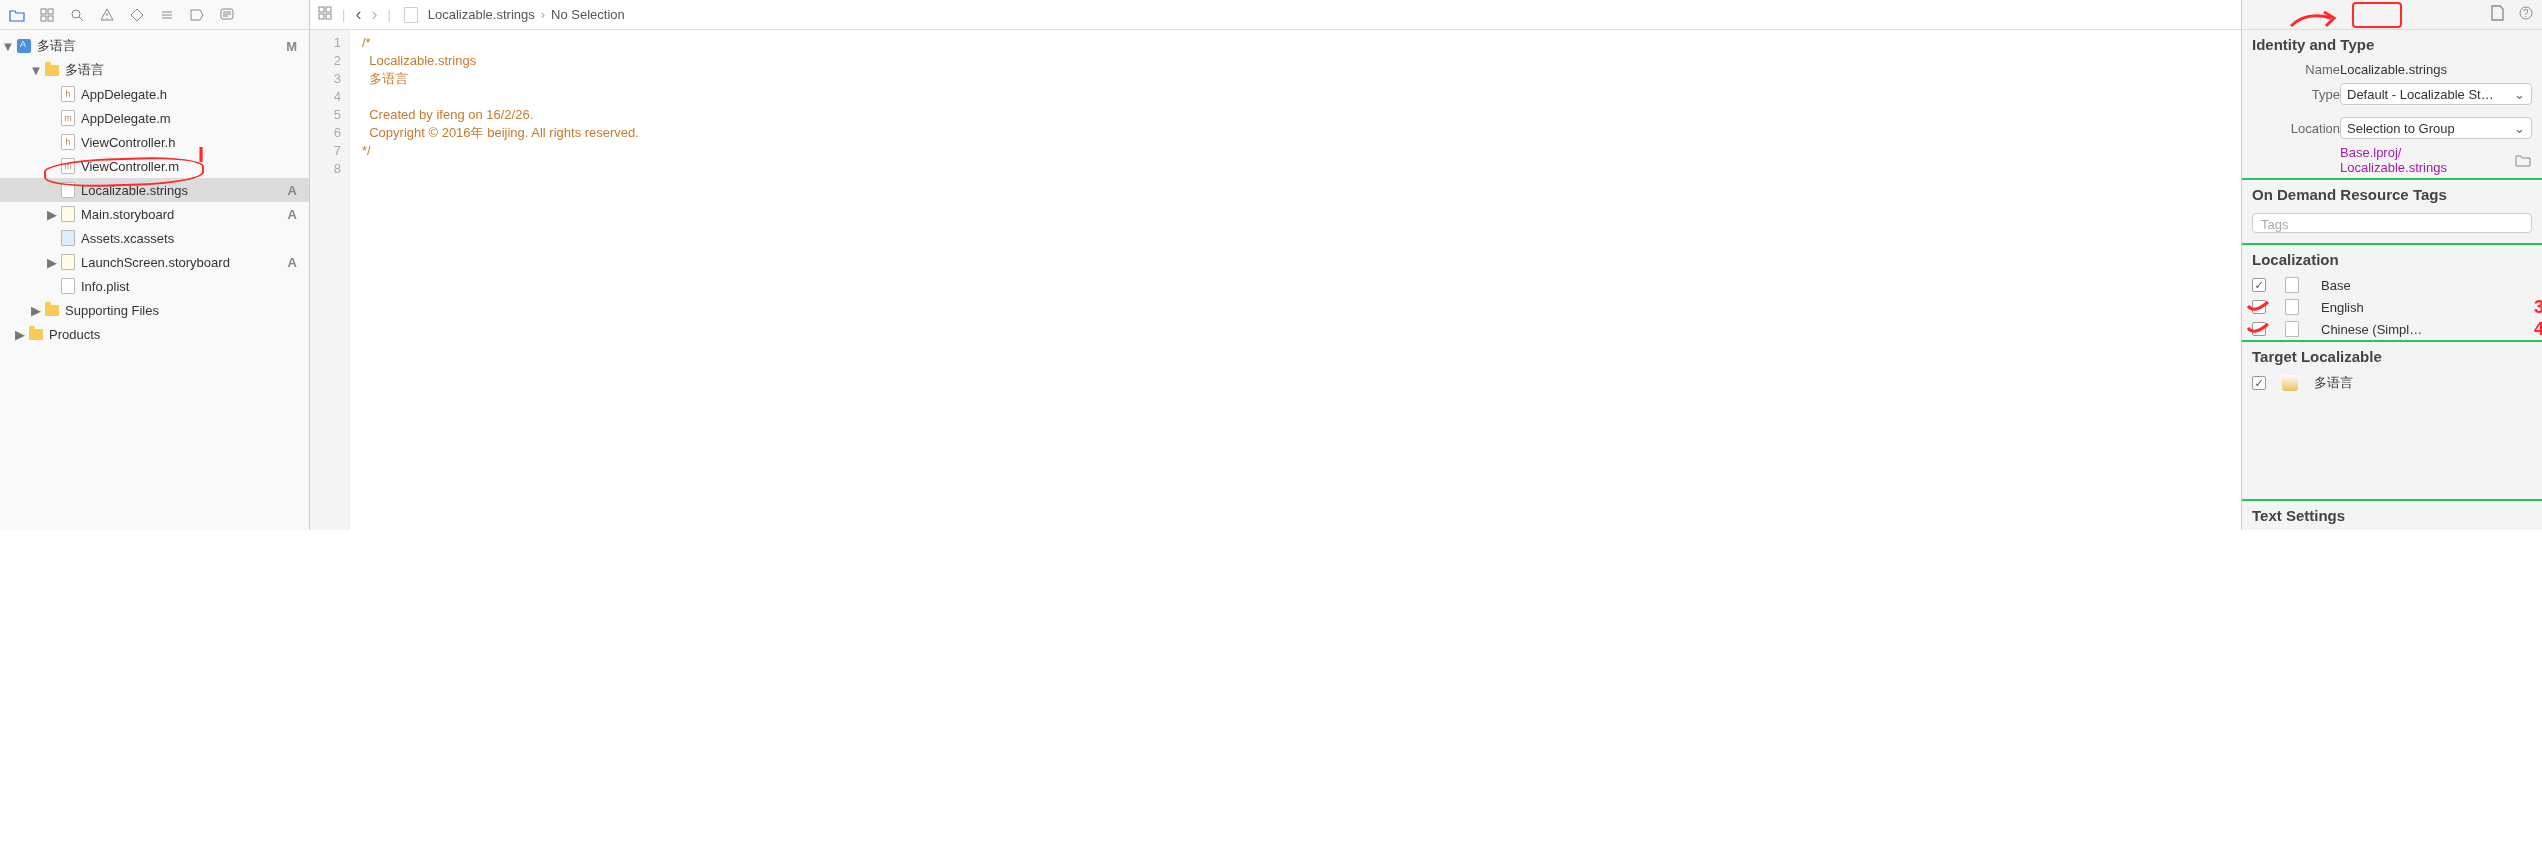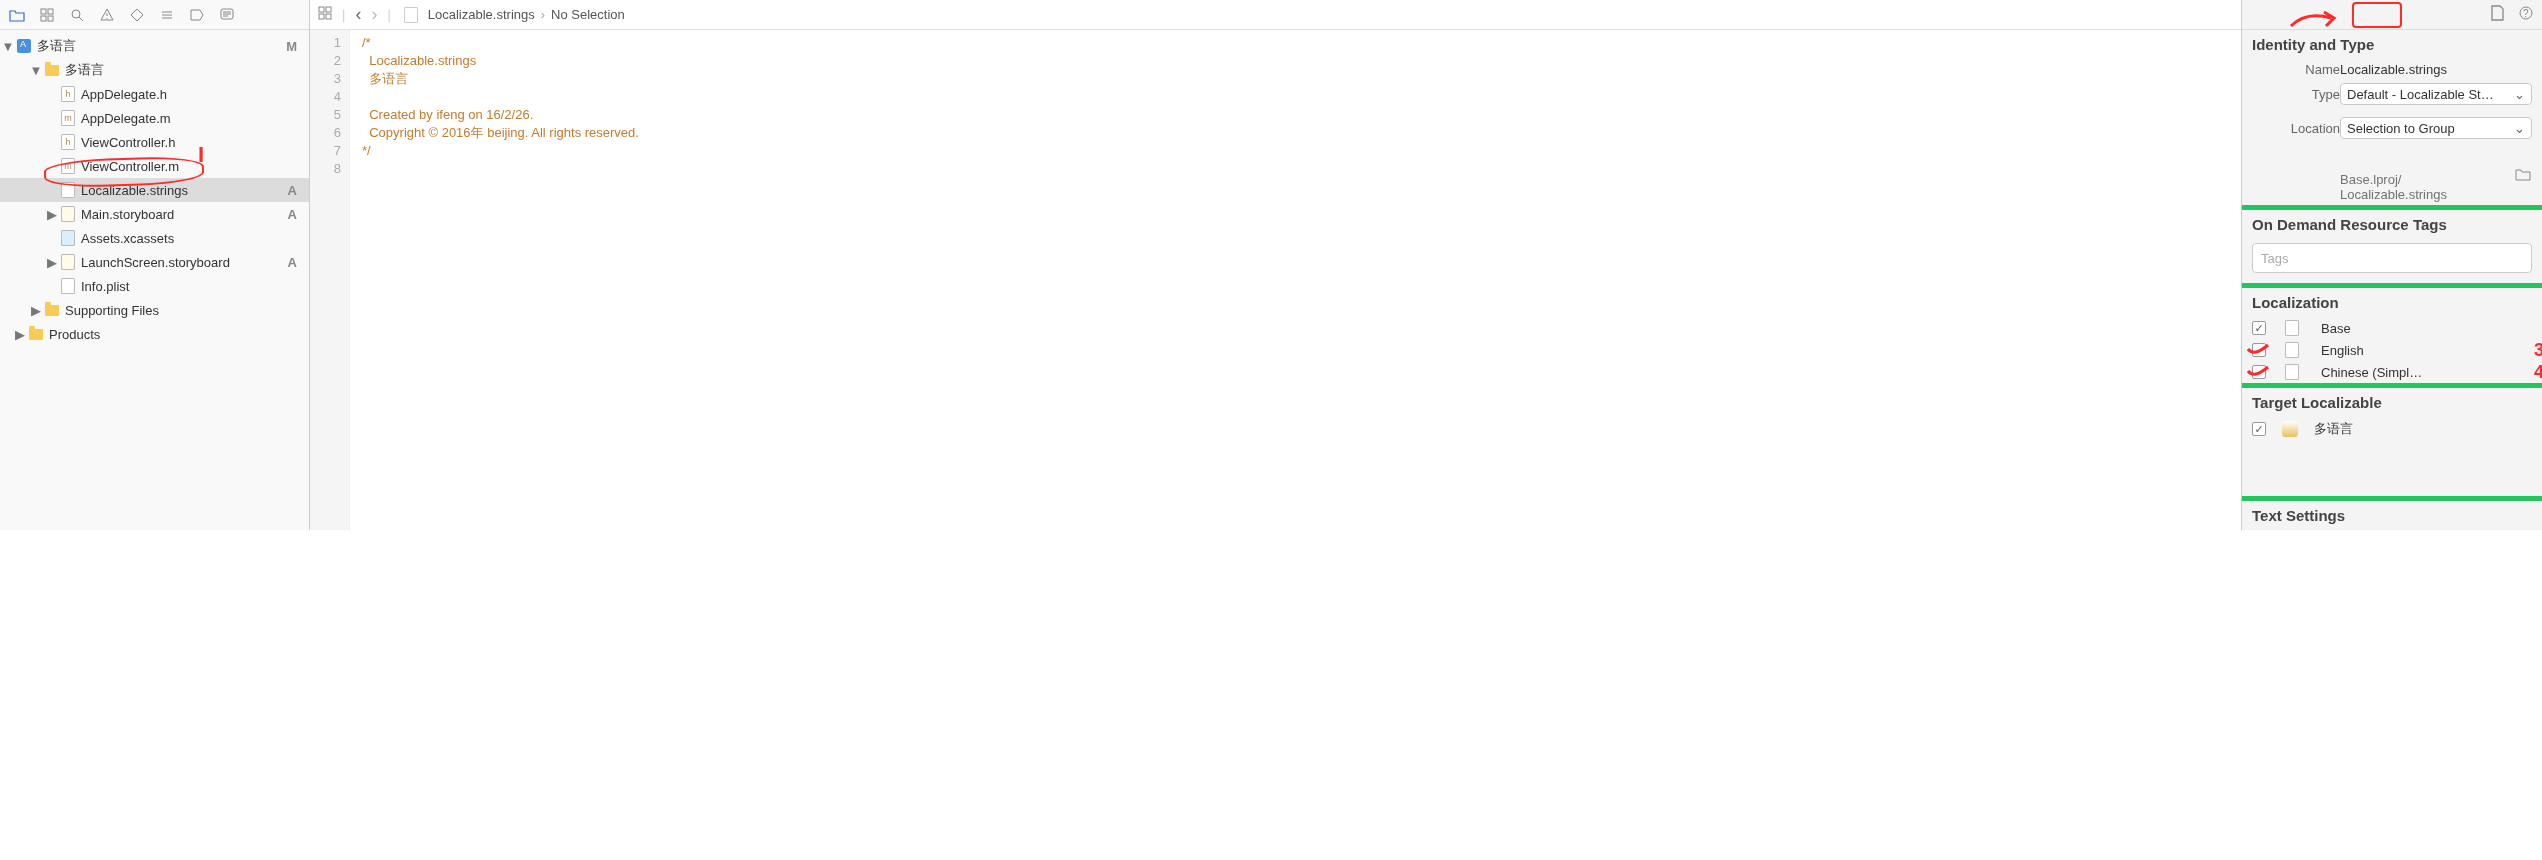--- a/index.html
+++ b/index.html
@@ -38,29 +38,29 @@
     .jump-bar .crumb { display: flex; align-items: center; gap: 4px; }
     .chev { color: #aaa; }
     .code-body { flex: 1; display: flex; background: #fff; font-family: Menlo, Monaco, monospace; font-size: 13px; }
     .gutter { width: 40px; background: #f5f5f5; border-right: 1px solid #eee; text-align: right; color: #aaa; padding: 4px 8px 0 0; line-height: 18px; }
     .code { padding: 4px 0 0 12px; line-height: 18px; white-space: pre; color: #c57a2d; }
     
     
     .inspector { width: 300px; background: #f4f4f4; display: flex; flex-direction: column; position: relative; }
     .insp-toolbar { height: 30px; border-bottom: 1px solid #ddd; display: flex; align-items: center; justify-content: flex-end; padding: 0 8px; gap: 14px; color: #888; }
     .insp-section-title { font-weight: 600; padding: 6px 10px; color: #444; font-size: 15px; }
-    .insp-bordered { border-top: 5px solid #22c55e; }
+    .insp-bordered { border-top: 2px solid #22c55e; }
     .field-row { display: flex; align-items: center; padding: 3px 10px; font-size: 13px; }
     .field-label { width: 88px; text-align: right; color: #666; }
     .field-value { flex: 1; }
     .select-box { background: #fff; border: 1px solid #c9c9c9; border-radius: 4px; padding: 2px 22px 2px 6px; position: relative; color: #333; flex: 1; height: 22px; display: flex; align-items: center; }
     .select-box::after { content: '⌄'; position: absolute; right: 6px; color: #666; }
-    .multiline-val { flex: 1; color: #737373; margin-top: 27px; }
+    .multiline-val { flex: 1; color: #a21caf; }
     .small-icon-btn { width: 18px; height: 18px; color: #888; display: flex; align-items: center; justify-content: center; }
-    .tags-input { margin: 4px 10px 10px; background: #fff; border: 1px solid #ccc; border-radius: 4px; height: 30px; padding: 0 8px; color: #aaa; display: flex; align-items: center; }
+    .tags-input { margin: 4px 10px 10px; background: #fff; border: 1px solid #ccc; border-radius: 4px; height: 20px; padding: 0 8px; color: #aaa; display: flex; align-items: flex-end; }
     .loc-row { display: flex; align-items: center; padding: 3px 10px; gap: 16px; position: relative; }
     .checkbox { width: 14px; height: 14px; border: 1px solid #999; border-radius: 2px; background: #fff; display: inline-flex; align-items: center; justify-content: center; font-size: 11px; color: #555; }
     .checkbox.checked::after { content: '✓'; }
     .app-icon-small { width: 16px; height: 16px; background: linear-gradient(#fff,#e8c060); border-radius: 3px; position: relative; }
   </style>
 </head>
 <body>
 
 <div class="navigator">
   <div class="nav-toolbar">

